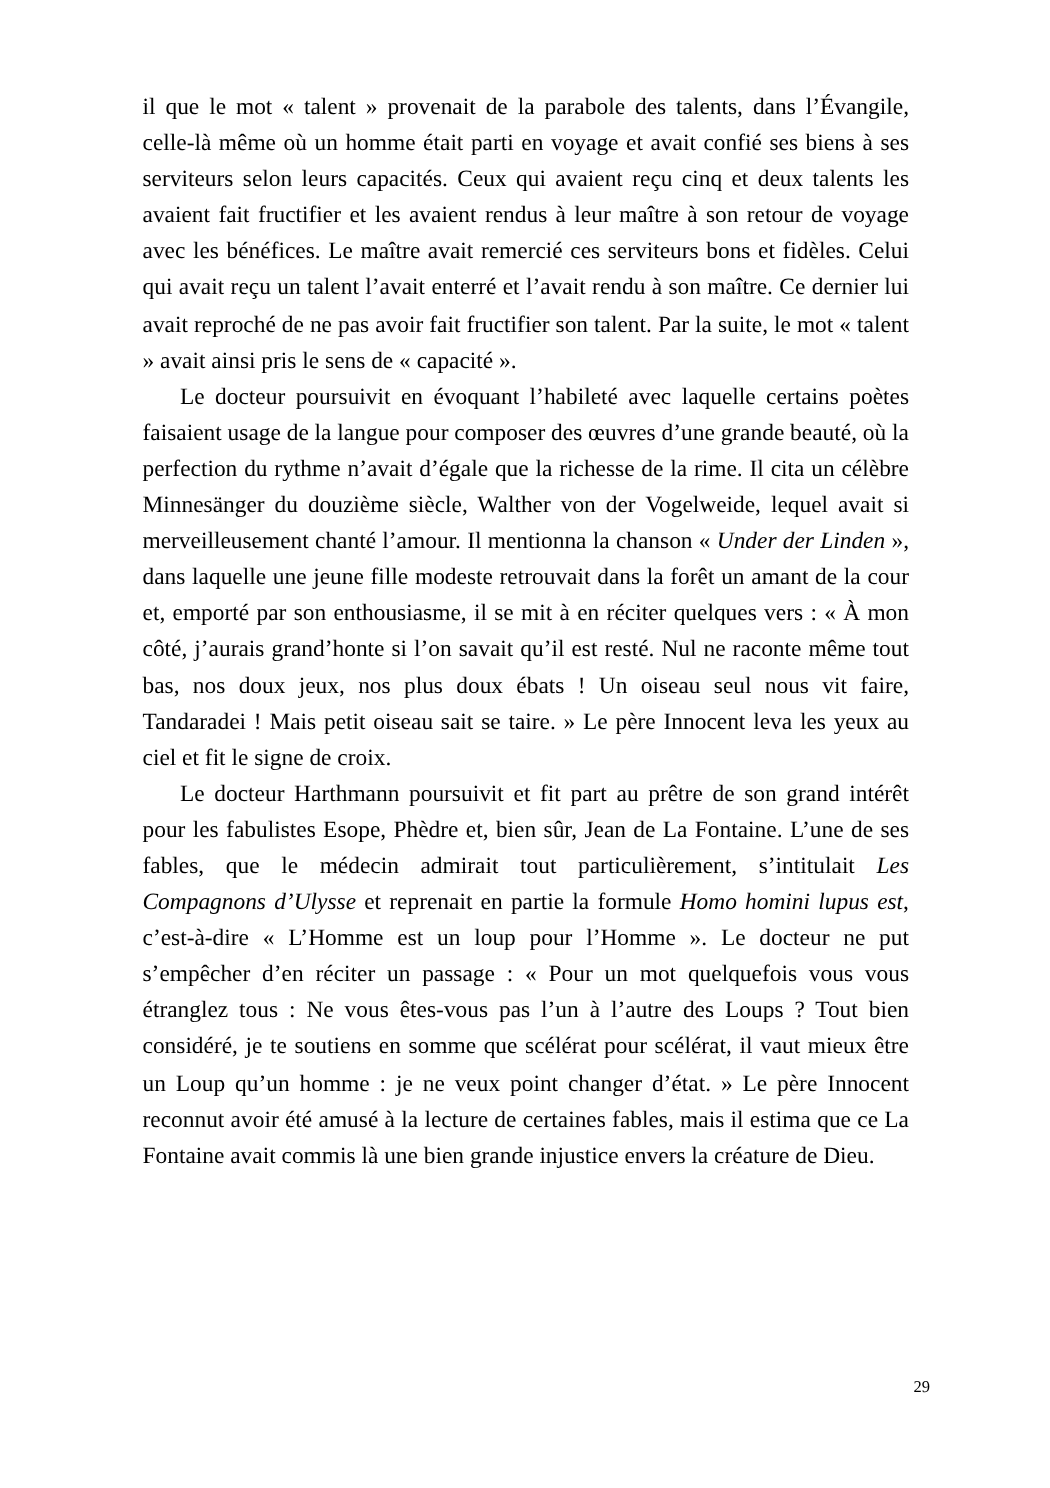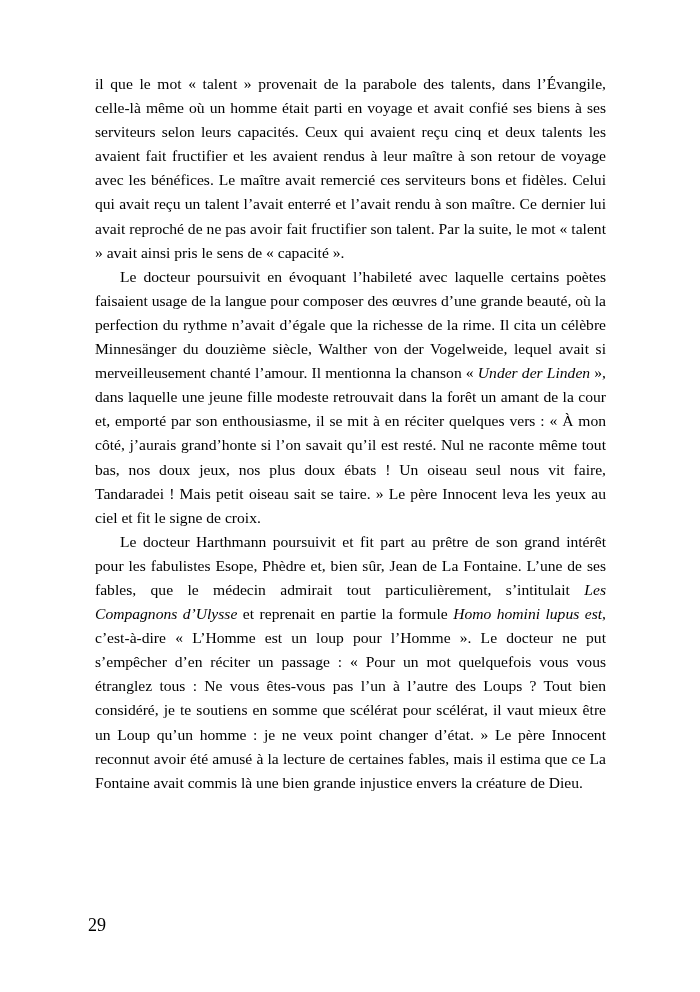--- a/index.html
+++ b/index.html
@@ -22,21 +22,21 @@
     left: 0;
     top: 0;
     width: 700px;
     height: 992px;
     background: #ffffff;
   }
 
   .text-block {
     position: absolute;
     left: 95px;
-    top: 72px;
+    top: 60px;
     width: 511px;
   }
 
   p.para {
     margin: 0;
     padding: 0;
     font-size: 15.6px;
     line-height: 24.1px;
     text-align: justify;
     text-justify: inter-word;
@@ -48,25 +48,25 @@
   p.para.indented {
     text-indent: 25px;
   }
 
   p.para i,
   p.para em {
   }
 
   .page-number {
     position: absolute;
-    left: 88px;
+    left: 109px;
     top: 913px;
     width: 511px;
-    text-align: left;
-    font-size: 18px;
+    text-align: right;
+    font-size: 11px;
     line-height: 24.1px;
   }
 </style>
 </head>
 <body>
 
 <div class="page">
 
   <div class="text-block" id="text-block">
       <p class="para"><span>il que le mot « talent » provenait de la parabole des talents, dans l’Évangile, celle-là même où un homme était parti en voyage et avait confié ses biens à ses serviteurs selon leurs capacités. Ceux qui avaient reçu cinq et deux talents les avaient fait fructifier et les avaient rendus à leur maître à son retour de voyage avec les bénéfices. Le maître avait remercié ces serviteurs bons et fidèles. Celui qui avait reçu un talent l’avait enterré et l’avait rendu à son maître. Ce dernier lui avait reproché de ne pas avoir fait fructifier son talent. Par la suite, le mot « talent » avait ainsi pris le sens de « capacité ».</span></p>

